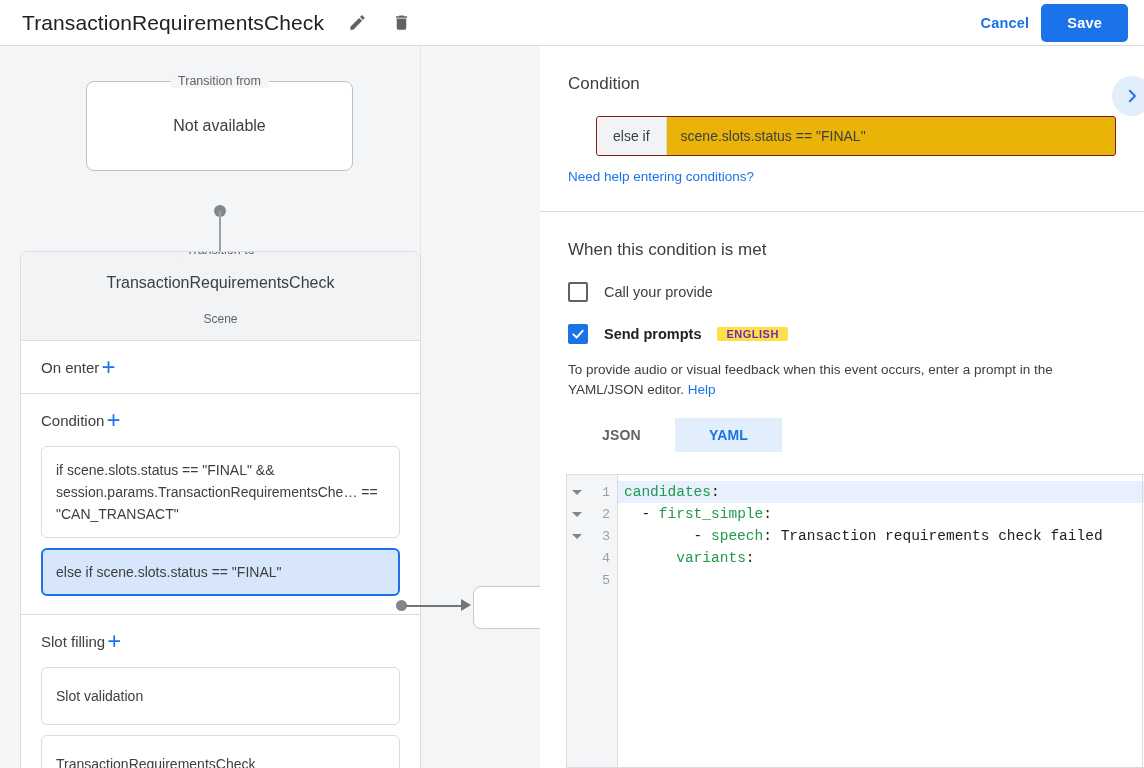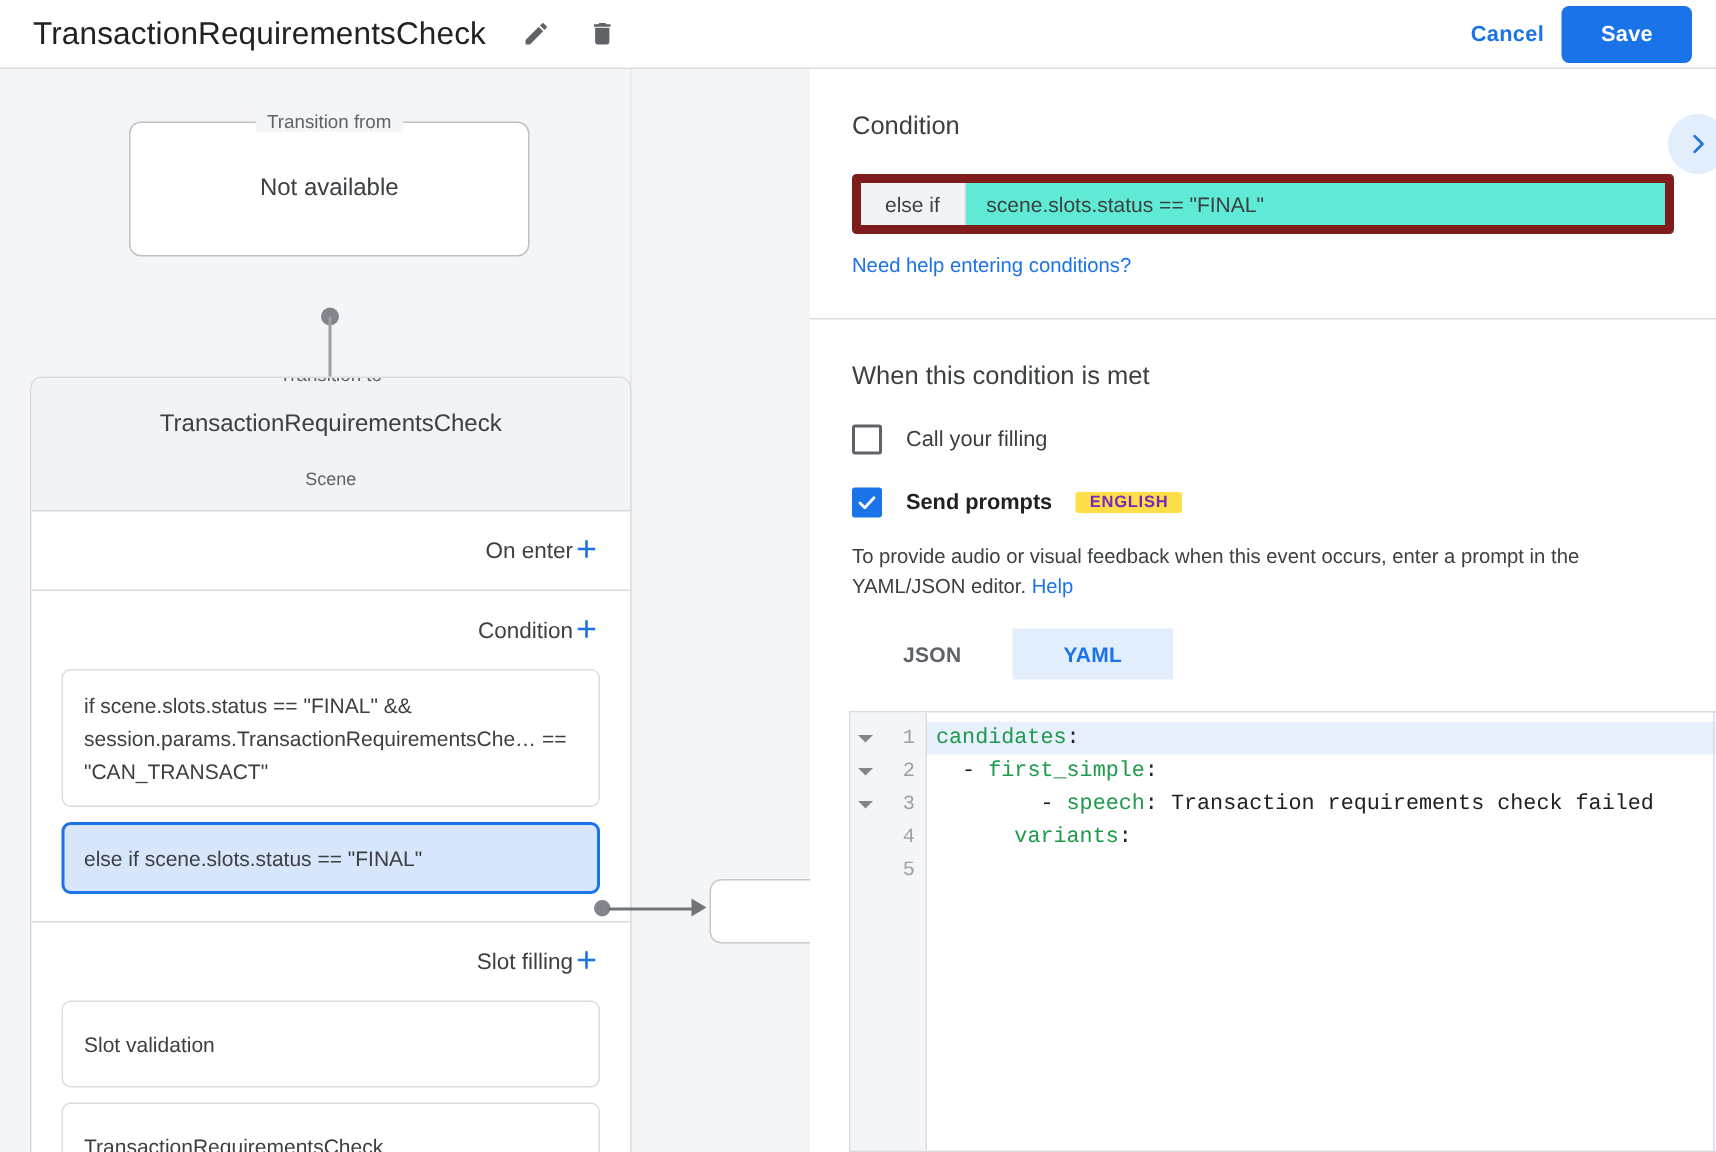--- a/index.html
+++ b/index.html
@@ -93,21 +93,21 @@
     background: #f1f3f4; top: -9px; color: #5f6368;
   }
   .scene-title { font-size: 16px; color: #3c4043; }
   .scene-sub { font-size: 12px; color: #5f6368; margin-top: 20px; }
 
   .sec {
     padding: 0 20px 0 20px; border-bottom: 1px solid #dadce0;
   }
   .sec:last-child { border-bottom: none; }
   .sec-head {
-    display: flex; align-items: center; justify-content: flex-end;
+    display: flex; align-items: center; justify-content: flex-start;
     height: 52px;
   }
   .sec-title { font-size: 15px; color: #3c4043; }
   .sec-plus {
     color: #1a73e8; font-size: 24px; line-height: 1; cursor: pointer;
     font-weight: 300; padding: 0 2px;
   }
   .chip {
     border: 1px solid #dadce0; border-radius: 6px; background: #fff;
     padding: 12px 14px; margin-bottom: 10px; font-size: 14px; color: #3c4043;
@@ -146,22 +146,22 @@
   
   .panel {
     position: absolute; left: 540px; top: 46px; width: 604px; height: 722px;
     background: #fff; overflow: hidden;
   }
   .panel-sec { padding: 28px 28px 0 28px; }
   .panel-h {
     font-size: 17px; color: #3c4043; margin-bottom: 22px;
   }
   .cond-row {
-    display: flex; border: 6px solid #7f1d1d; border-radius: 3px;
-    height: 40px; overflow: hidden; background: #5eead4;
+    display: flex; border: 1px solid #7f1d1d; border-radius: 3px;
+    height: 40px; overflow: hidden; background: #eab308; margin-left: 28px;
   }
   .cond-label {
     background: #f1f3f4; border-right: 1px solid #dadce0;
     display: flex; align-items: center; padding: 0 16px;
     font-size: 14px; color: #3c4043;
   }
   .cond-value {
     flex: 1; display: flex; align-items: center; padding: 0 14px;
     font-size: 14px; color: #3c4043;
   }
@@ -331,21 +331,21 @@
       <a class="link cond-help">Need help entering conditions?</a>
     </div>
 
     <div class="panel-divider"></div>
 
     <div class="panel-sec">
       <div class="panel-h">When this condition is met</div>
 
       <div class="cb-row">
         <div class="cb"></div>
-        <span class="cb-label plain">Call your filling</span>
+        <span class="cb-label plain">Call your provide</span>
       </div>
 
       <div class="cb-row">
         <div class="cb checked">
           <svg width="14" height="14" viewBox="0 0 24 24" fill="none" stroke="#fff" stroke-width="3.2" stroke-linecap="round" stroke-linejoin="round">
               <polyline points="4 12.5 9.5 18 20 6.5"></polyline>
             </svg>
         </div>
         <span class="cb-label">Send prompts</span>
         <span class="badge">ENGLISH</span>

